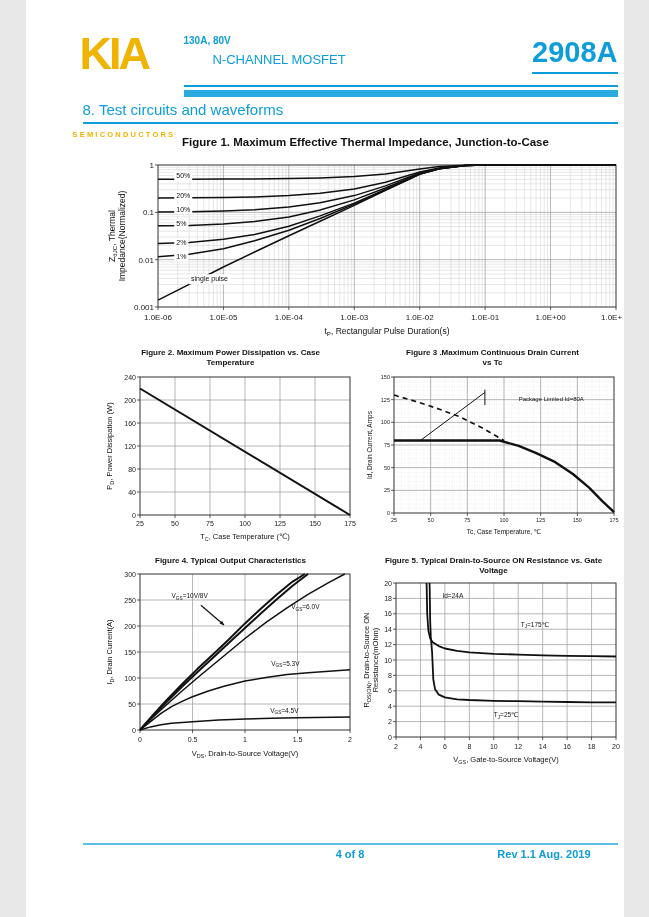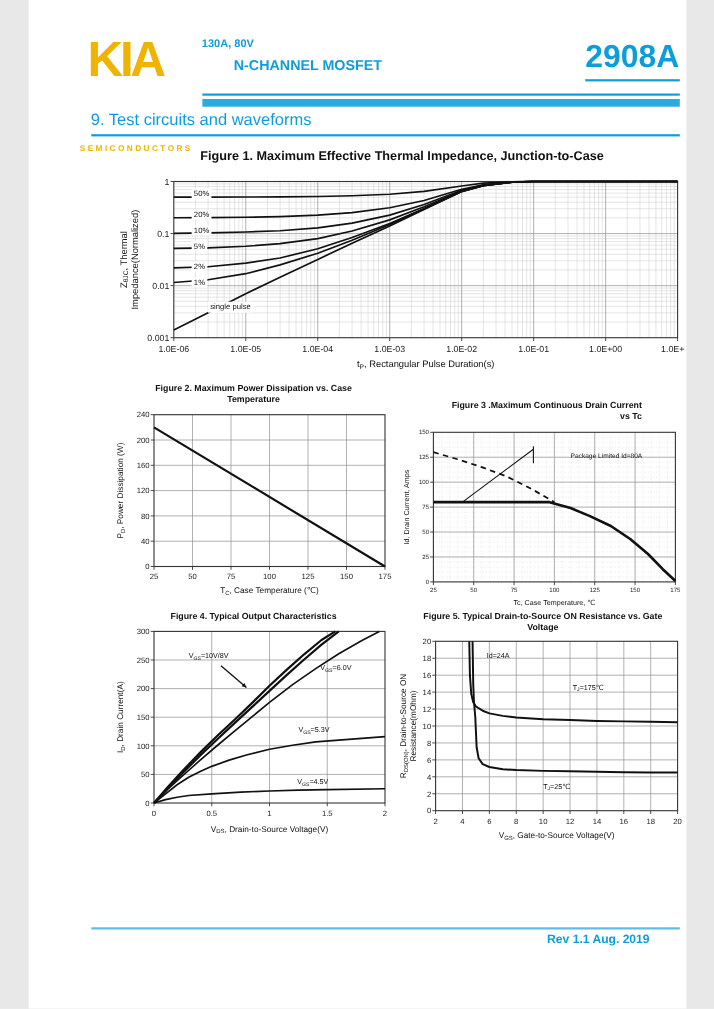--- a/index.html
+++ b/index.html
@@ -2,32 +2,32 @@
 <html style="--accent: #0d9ddb; --bar: #29abe2; --yellow: #f0b400;"><head>
 <meta charset="utf-8">
 <style>
   html,body{margin:0;padding:0;background:#e8e8e8;}
   .page{position:relative;width:598px;height:917px;background:#fff;margin:0 auto;
         font-family:"Liberation Sans","DejaVu Sans",sans-serif;overflow:hidden;}
   .abs{position:absolute;}
   .logo{left:54px;top:28px;font-size:45px;font-weight:bold;letter-spacing:-3px;color:var(--yellow);}
   .logo-sub{left:47px;top:82px;font-size:7.5px;font-weight:bold;letter-spacing:2.2px;color:var(--yellow);margin-top:48px;}
   .rating{left:158px;top:35px;font-size:10px;font-weight:bold;color:var(--accent);}
-  .devtype{left:158px;top:52px;font-size:13px;font-weight:bold;color:var(--accent);padding-left:29px;}
+  .devtype{left:158px;top:52px;font-size:13px;font-weight:normal;color:var(--accent);padding-left:29px;}
   .part{left:420px;top:36px;width:172px;text-align:right;font-size:29px;font-weight:700;color:var(--accent);}
   .part-rule{left:506px;top:72px;width:86px;height:1.5px;background:var(--accent);}
   .rule-thin{left:158px;top:85px;width:434px;height:1.5px;background:var(--accent);}
   .rule-thick{left:158px;top:90px;width:434px;height:7px;background:var(--bar);}
   .section-title{left:57px;top:101px;font-size:15px;color:var(--accent);}
   .section-rule{left:57px;top:122px;width:535px;height:1.5px;background:var(--accent);}
   figure{margin:0;padding:0;position:absolute;}
   figcaption{font-weight:bold;color:#111;text-align:center;}
   .t1{font-size:11.5px;margin-bottom:13px;}
   .t2{font-size:8px;width:212px;margin:0 auto 3px auto;line-height:1.25;}
-  .t3{font-size:8px;width:182px;margin:16px auto 3px auto;line-height:1.25;text-align:right;}
+  .t3{font-size:8px;width:182px;margin:0 auto 3px auto;line-height:1.25;}
   .t4{font-size:8px;margin-bottom:3px;}
   .t5{font-size:8px;width:236px;margin:0 auto 3px auto;line-height:1.25;}
   .f1{left:82px;top:136px;width:516px;}
   .f2{left:76px;top:348px;width:258px;}
   .f3{left:338px;top:348px;width:258px;}
   .f4{left:76px;top:556px;width:258px;}
   .f5{left:336px;top:556px;width:264px;}
   svg{display:block;}
   .footer-rule{left:57px;top:843px;width:535px;height:2px;background:#5bbde8;}
   .footer-page{left:57px;top:848px;width:535px;text-align:center;font-size:11px;font-weight:bold;color:var(--accent);}
@@ -40,21 +40,21 @@
 
   <div class="abs logo">KIA</div>
   <div class="abs logo-sub">SEMICONDUCTORS</div>
   <div class="abs rating">130A, 80V</div>
   <div class="abs devtype">N-CHANNEL MOSFET</div>
   <div class="abs part">2908A</div>
   <div class="abs part-rule"></div>
   <div class="abs rule-thin"></div>
   <div class="abs rule-thick"></div>
 
-  <div class="abs section-title">9. Test circuits and waveforms</div>
+  <div class="abs section-title">8. Test circuits and waveforms</div>
   <div class="abs section-rule"></div>
 
   <figure class="f1">
     <figcaption class="t1">Figure 1. Maximum Effective Thermal Impedance, Junction-to-Case</figcaption>
     <svg width="514" height="180">
         <line x1="69.69596257344335" y1="4" x2="69.69596257344335" y2="146" stroke="#cfcfcf" stroke-width="0.5"></line>
         <line x1="81.21736209451507" y1="4" x2="81.21736209451507" y2="146" stroke="#cfcfcf" stroke-width="0.5"></line>
         <line x1="89.39192514688669" y1="4" x2="89.39192514688669" y2="146" stroke="#cfcfcf" stroke-width="0.5"></line>
         <line x1="95.73260885512809" y1="4" x2="95.73260885512809" y2="146" stroke="#cfcfcf" stroke-width="0.5"></line>
         <line x1="100.91332466795842" y1="4" x2="100.91332466795842" y2="146" stroke="#cfcfcf" stroke-width="0.5"></line>
@@ -471,15 +471,16 @@
         <text x="30" y="21.920000000000005" font-size="7" text-anchor="end" fill="#222">18</text>
         <line x1="31" y1="4" x2="34" y2="4" stroke="#333" stroke-width="0.8"></line>
         <text x="30" y="6.52" font-size="7" text-anchor="end" fill="#222">20</text>
         <text x="144" y="183" font-size="7.5" text-anchor="middle" fill="#111111"><tspan>V</tspan><tspan dy="1.6" font-size="5.4">GS</tspan><tspan dy="-1.6">, Gate-to-Source Voltage(V)</tspan></text>
         <text x="7" y="81" font-size="7.5" text-anchor="middle" fill="#111111" transform="rotate(-90 7 81)"><tspan>R</tspan><tspan dy="1.6" font-size="5.4">DS(ON)</tspan><tspan dy="-1.6">, Drain-to-Source ON</tspan></text>
         <text x="16" y="81" font-size="7.5" text-anchor="middle" fill="#111111" transform="rotate(-90 16 81)"><tspan>Resistance(mOhm)</tspan></text>
       </svg>
   </figure>
 
   <div class="abs footer-rule"></div>
+  <div class="abs footer-page">4 of 8</div>
   <div class="abs footer-rev">Rev 1.1 Aug. 2019</div>
 
 </div>
 
 </body></html>

